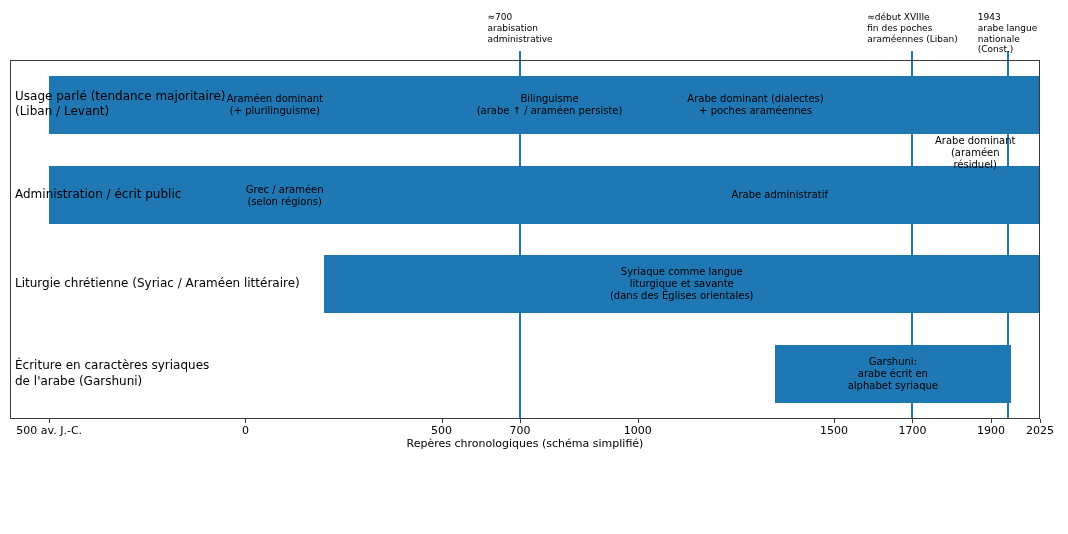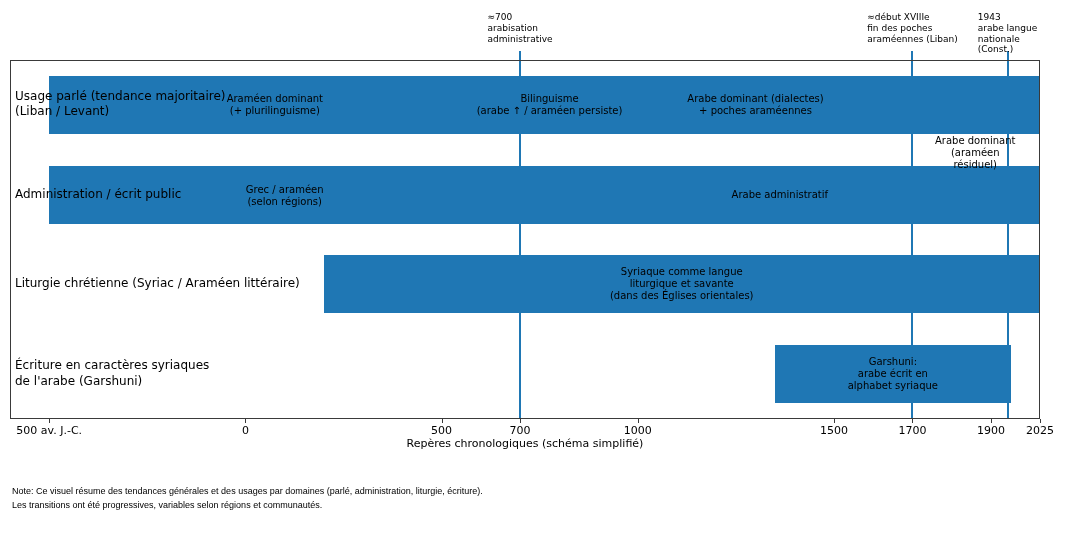--- a/index.html
+++ b/index.html
@@ -94,17 +94,13 @@
       <div class="abs tick" style="left: 912.476px; top: 419px;"></div>
       <div class="abs tick-label" style="left: 912.476px; top: 424px;">1700</div>
       <div class="abs tick" style="left: 990.952px; top: 419px;"></div>
       <div class="abs tick-label" style="left: 990.952px; top: 424px;">1900</div>
       <div class="abs tick" style="left: 1040px; top: 419px;"></div>
       <div class="abs tick-label" style="left: 1040px; top: 424px;">2025</div>
     </div>
 
   <div class="abs xlabel" style="left:525px;top:437px;">Repères chronologiques (schéma simplifié)</div>
 
-  <div class="abs note" style="left:12px;top:485px;">
-    <div>Note: Ce visuel résume des tendances générales et des usages par domaines (parlé, administration, liturgie, écriture).</div>
-    <div>Les transitions ont été progressives, variables selon régions et communautés.</div>
-  </div>
 </div>
 
 </body></html>

